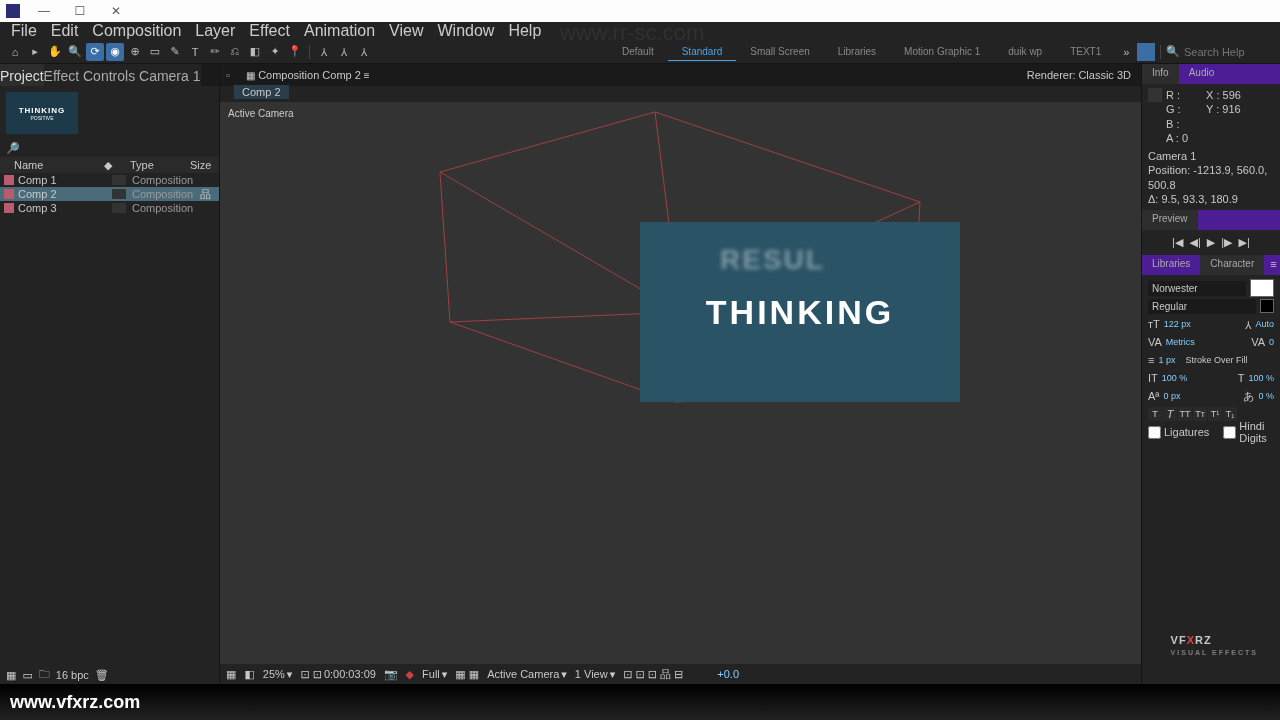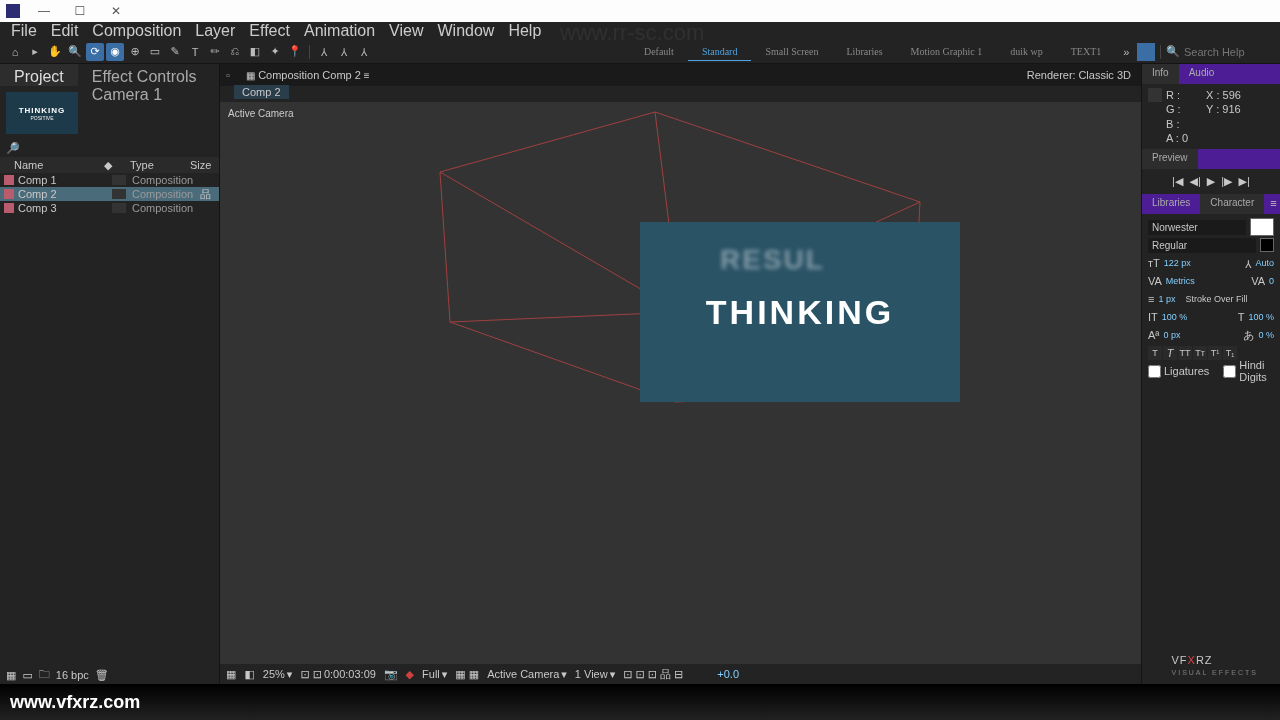--- a/index.html
+++ b/index.html
@@ -8,29 +8,29 @@
 .titlebar .ae-icon { width:14px; height:14px; background:#2c2c72; margin-right:6px; }
 .titlebar .title { flex:1; color:#333; font-size:11px; }
 .titlebar .winbtn { width:36px; text-align:center; color:#555; font-size:12px; }
 .menubar { height:18px; background:#232323; display:flex; align-items:center; padding:0 4px; }
 .menubar span { padding:2px 7px; color:#ccc; font-size:16px; }
 .toolbar { height:24px; background:#232323; border-bottom:1px solid #141414; display:flex; align-items:center; padding:0 6px; gap:2px; }
 .toolbar .tool { width:18px; height:18px; display:flex; align-items:center; justify-content:center; color:#bbb; font-size:11px; }
 .toolbar .tool.active { background:#3a6ea5; color:#fff; border-radius:2px; }
 .toolbar .sep { width:1px; height:14px; background:#444; margin:0 3px; }
 .toolbar .ws { margin-left:auto; display:flex; gap:0; }
-.toolbar .ws span { padding:3px 14px; color:#888; font-size:10px;font-family:Liberation Serif, serif; }
+.toolbar .ws span { padding:3px 14px; color:#888; font-size:10px; }
 .toolbar .ws span.active { color:#4fa3e3; border-bottom:1px solid #4fa3e3; }
 .toolbar .cctool { width:18px; height:18px; background:#3a6ea5; }
 .toolbar .search { display:flex; align-items:center; gap:4px; color:#888; }
 .toolbar .search input { background:transparent; border:none; color:#888; width:90px; }
 .main { display:flex; height:calc(100% - 22px - 18px - 24px - 36px); }
 .left { width:220px; background:#232323; border-right:1px solid #141414; display:flex; flex-direction:column; }
 .tabs { height:22px; display:flex; background:#1a1a1a; }
-.tabs .tab { padding:4px 14px; background:#232323; font-size:16px; color:#aaa; }
+.tabs .tab { padding:4px 0; background:#232323; font-size:14px; color:#aaa;text-align:right; }
 .tabs .tab.active { background:#2d2d2d; color:#ddd; }
 .proj-head { display:flex; padding:6px; gap:8px; }
 .thumb { width:72px; height:42px; background:#1d3a4a; display:flex; flex-direction:column; align-items:center; justify-content:center; overflow:hidden; }
 .thumb .t1 { font-size:8px; font-weight:bold; color:#fff; letter-spacing:1px; }
 .thumb .t2 { font-size:5px; color:#eee; }
 .proj-info { font-size:10px; color:#aaa; line-height:1.3; }
 .searchrow { padding:2px 6px; color:#888; }
 .proj-cols { display:flex; height:16px; background:#2a2a2a; padding:0 4px; align-items:center; font-size:10px; color:#888; }
 .proj-cols .c1 { width:100px; padding-left:10px; }
 .proj-cols .c2 { width:26px; }
@@ -89,21 +89,21 @@
 .tl-ruler .playhead::before { content:''; position:absolute; top:0; left:-4px; width:9px; height:9px; background:#4fa3e3; }
 .tl-tracks { position:relative; }
 .tl-tracks .bar { position:absolute; height:11px; }
 .para-panel { width:200px; background:#232323; border-left:1px solid #141414; padding:4px 6px; }
 .para-panel .hdr { font-size:10px; padding-bottom:4px; }
 .para-panel .btns { display:flex; gap:2px; margin-bottom:6px; }
 .para-panel .btns span { width:16px; height:14px; background:#2a2a2a; }
 .bottombar { position:absolute; bottom:0; left:0; right:0; height:36px; background:linear-gradient(#000,#222); display:flex; align-items:center; padding:0 10px; }
 .bottombar .url { font-size:18px; font-weight:bold; color:#fff; }
 .watermark { position:absolute; color:rgba(200,200,200,0.08); font-size:22px; pointer-events:none; }
-.vfxrz { position:absolute; right:22px; bottom:44px; font-size:21px; font-weight:normal; color:rgba(255,255,255,0.6); letter-spacing:1px; }
+.vfxrz { position:absolute; right:22px; bottom:64px; font-size:21px; font-weight:bold; color:rgba(255,255,255,0.6); letter-spacing:1px; }
 .vfxrz .x { color:#d44; }
 .vfxrz .sub { font-size:7px; letter-spacing:2px; display:block; color:rgba(255,255,255,0.4); }
 </style>
 </head>
 <body>
 
 <div class="watermark" style="top:20px;left:560px;">www.rr-sc.com</div>
 <div class="watermark" style="top:680px;left:560px;">人人素材社区</div>
 
 <div class="titlebar">
@@ -263,20 +263,25 @@
             <div>R :</div>
             <div>G :</div>
             <div>B :</div>
             <div>A : 0</div>
           </div>
         <div>
             <div>X : 596</div>
             <div>Y : 916</div>
           </div>
       </div>
+      <div style="clear:both;margin-top:4px;">
+        <div>Camera 1</div>
+        <div>Position: -1213.9, 560.0, 500.8</div>
+        <div>Δ: 9.5, 93.3, 180.9</div>
+      </div>
     </div>
     <div class="rp-tabs">
         <div class="tab active">Preview</div>
       </div>
     <div class="preview">
         <div class="ctrls">
       <span>|◀</span>
       <span>◀|</span>
       <span>▶</span>
       <span>|▶</span>

